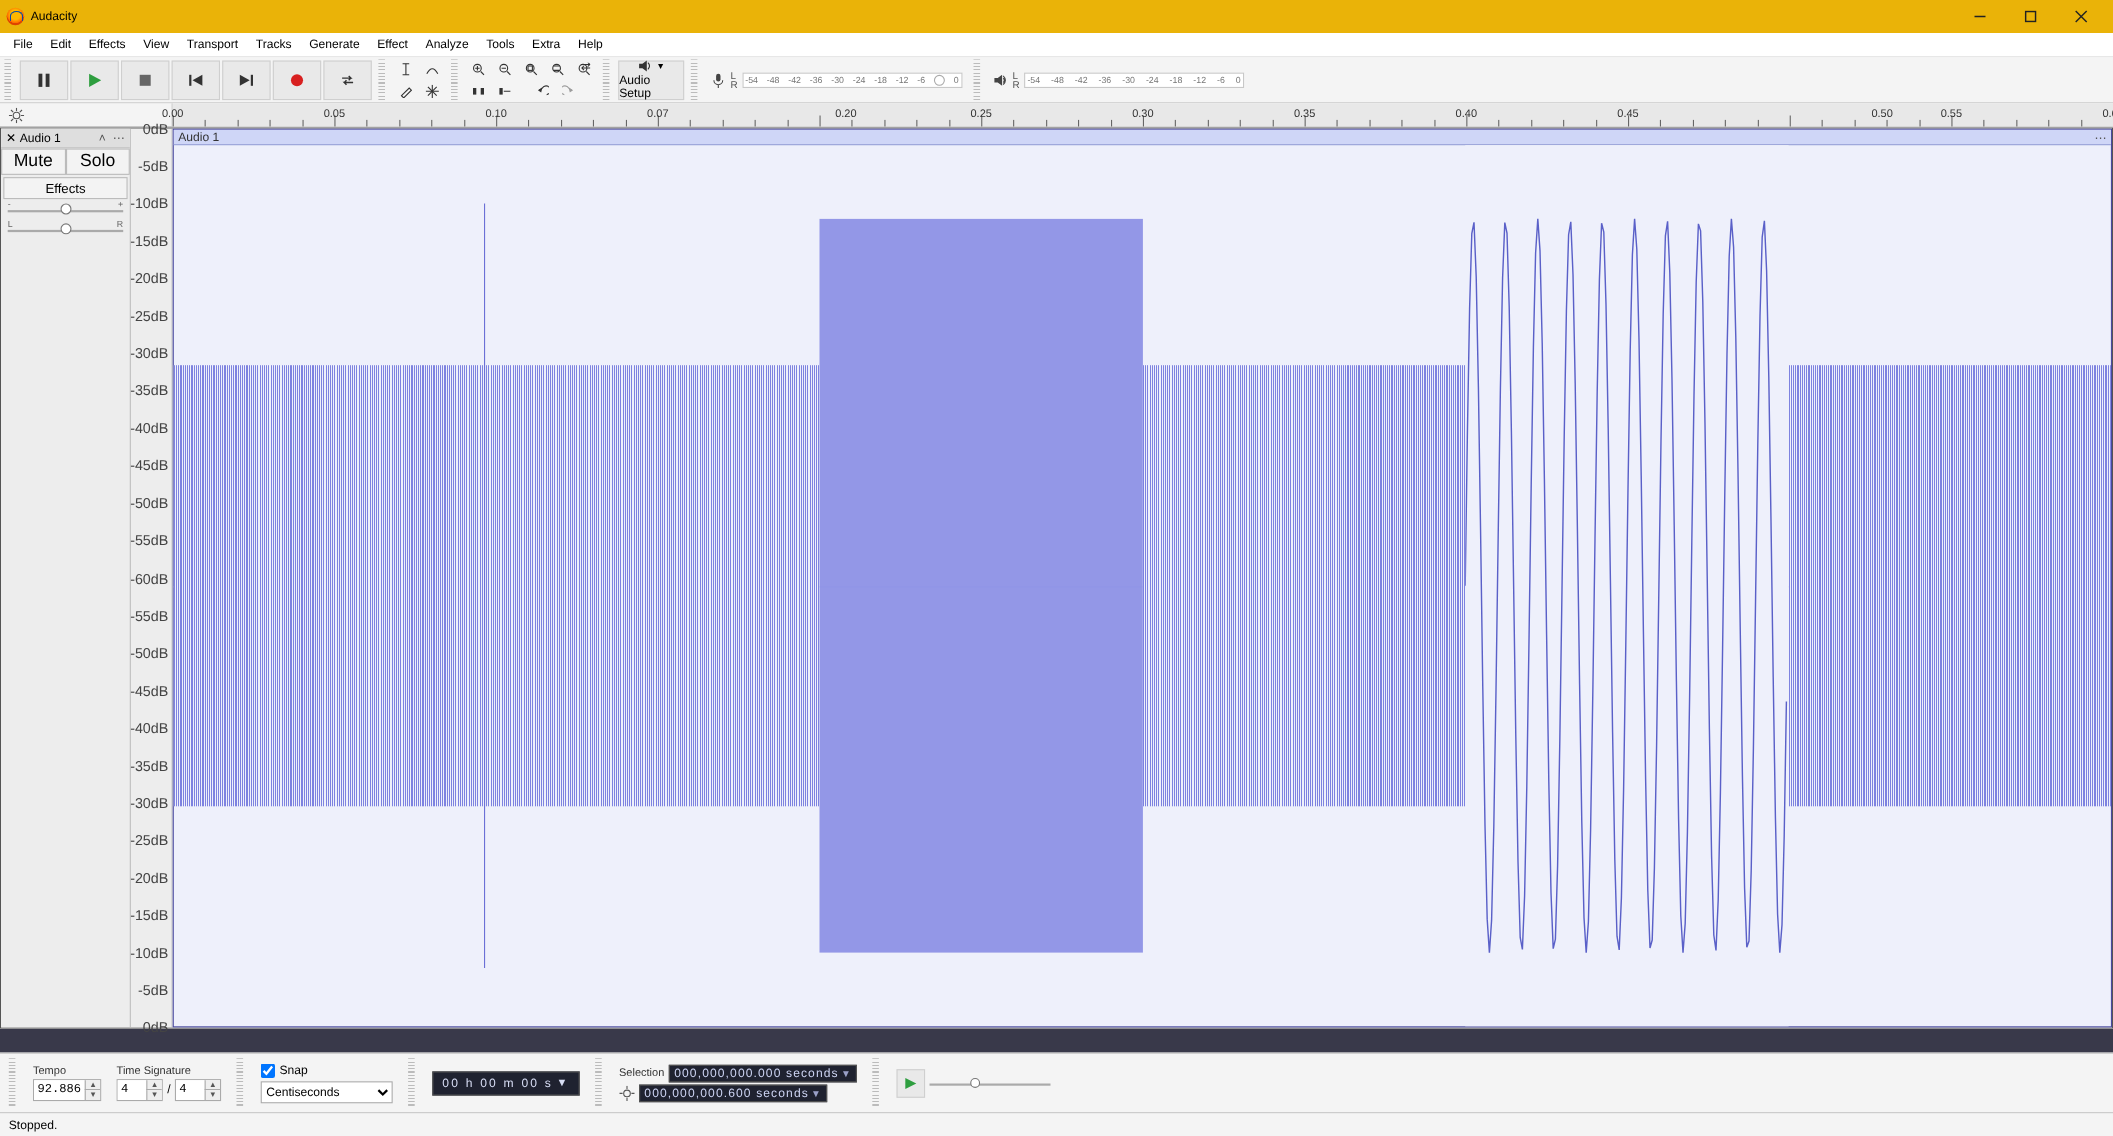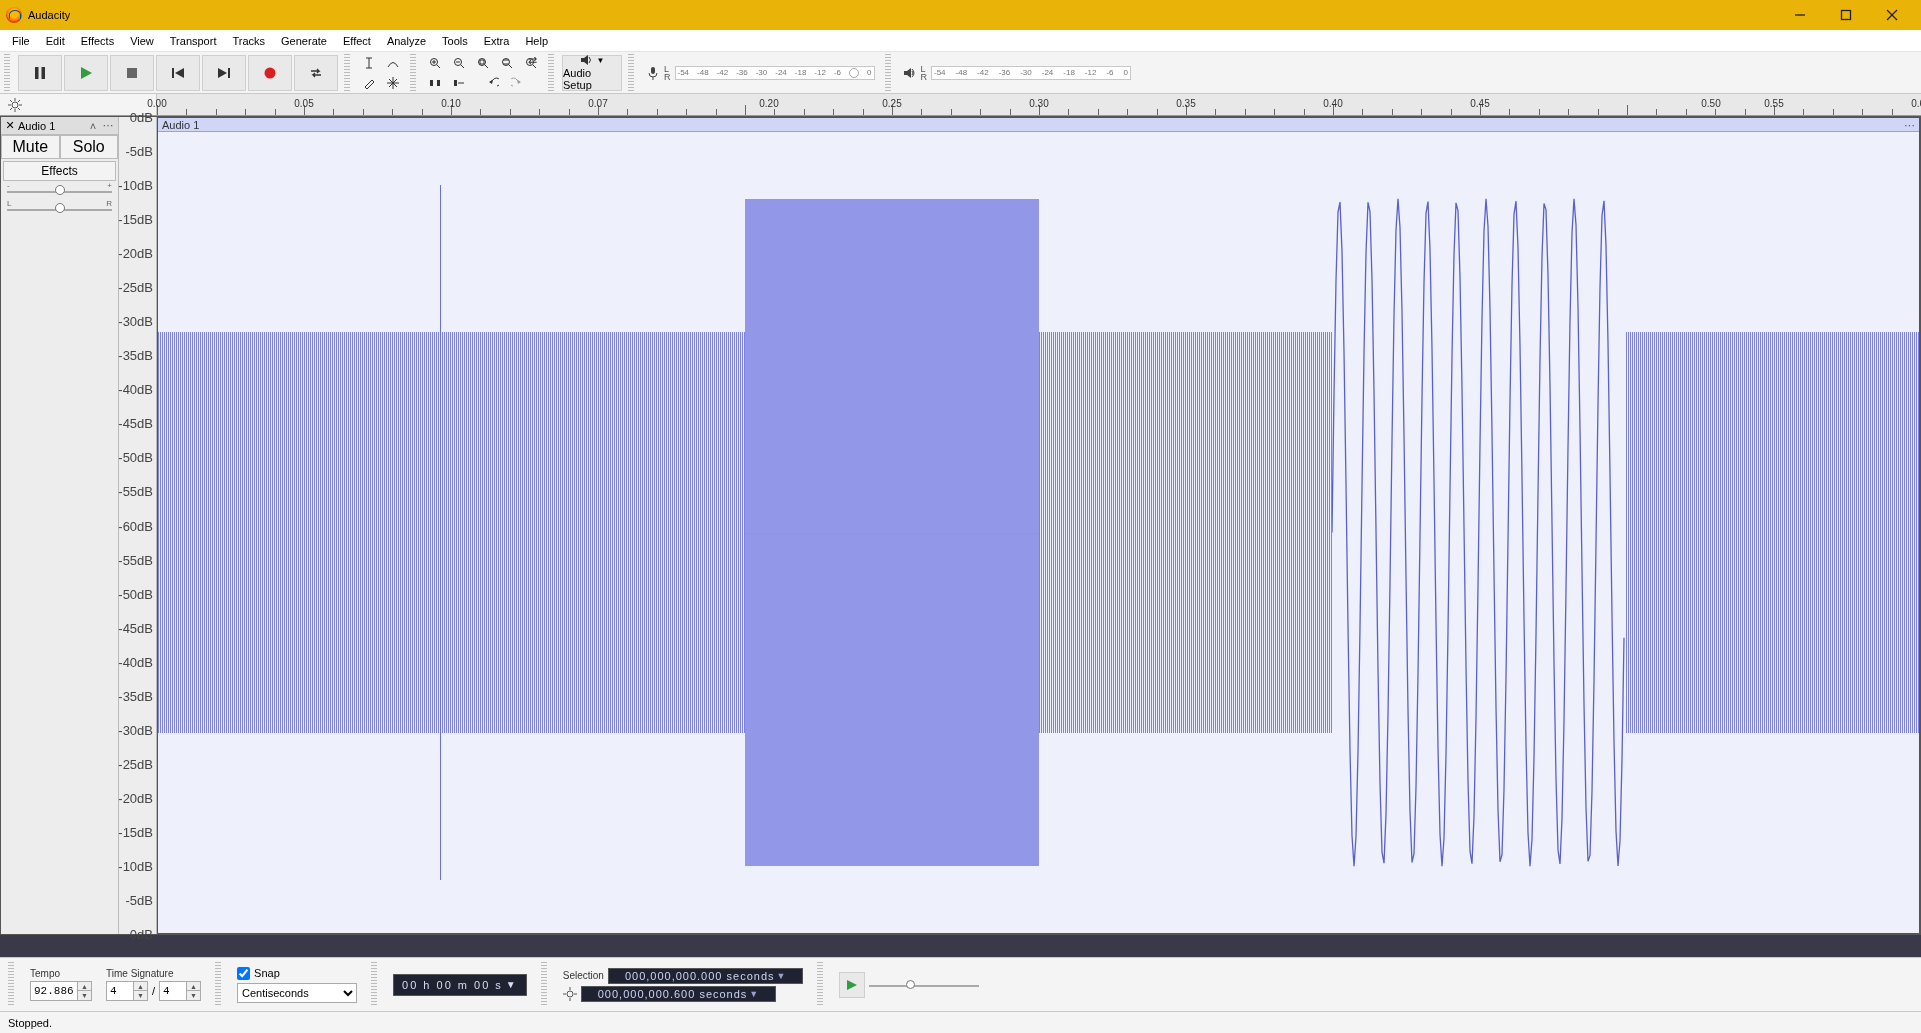--- a/index.html
+++ b/index.html
@@ -89,21 +89,21 @@
 .spin .arrows div{height:9px;display:flex;align-items:center;justify-content:center;background:#eee;border-left:1px solid #aaa;font-size:7px;color:#555;}
 .spin .arrows div:first-child{border-bottom:1px solid #aaa;}
 .ts-group{display:flex;align-items:center;gap:4px;}
 .snapcol{display:flex;flex-direction:column;gap:3px;}
 .snapcol .snaprow{display:flex;align-items:center;gap:4px;}
 .snapcol select{border:1px solid #aaa;height:20px;width:120px;font-size:11px;background:#fff;}
 .timecounter{background:#1f2230;color:#d8def5;font-family:"Consolas",monospace;font-size:24px;letter-spacing:2px;padding:4px 8px;border:1px solid #555;display:flex;align-items:center;}
 .timecounter .dd{font-size:10px;margin-left:3px;}
 .sel-block{display:flex;flex-direction:column;gap:2px;}
 .sel-block .selrow{display:flex;align-items:center;gap:4px;}
-.lcd{background:#1f2230;color:#cdd4f3;font-family:"Consolas",monospace;font-size:11px;letter-spacing:1px;padding:1px 16px;border:1px solid #555;display:flex;align-items:center;gap:2px;}
+.lcd{background:#1f2230;color:#cdd4f3;font-family:"Consolas",monospace;font-size:11px;letter-spacing:1px;padding:1px 4px;border:1px solid #555;display:flex;align-items:center;gap:2px;}
 .lcd .dd{color:#9aa0c8;font-size:9px;}
 .playgear{display:flex;align-items:center;gap:4px;}
 .speedslider{width:110px;height:14px;position:relative;}
 .speedslider .rail{position:absolute;left:0;right:0;top:50%;height:2px;background:#aaa;}
 .speedslider .thumb{position:absolute;top:2px;left:33%;width:9px;height:9px;border:1px solid #777;border-radius:50%;background:#fff;}
 
 
 .statusbar{height:22px;background:#f4f4f4;border-top:1px solid #c8c8c8;display:flex;align-items:center;padding:0 8px;}
 
 svg{display:block;}

